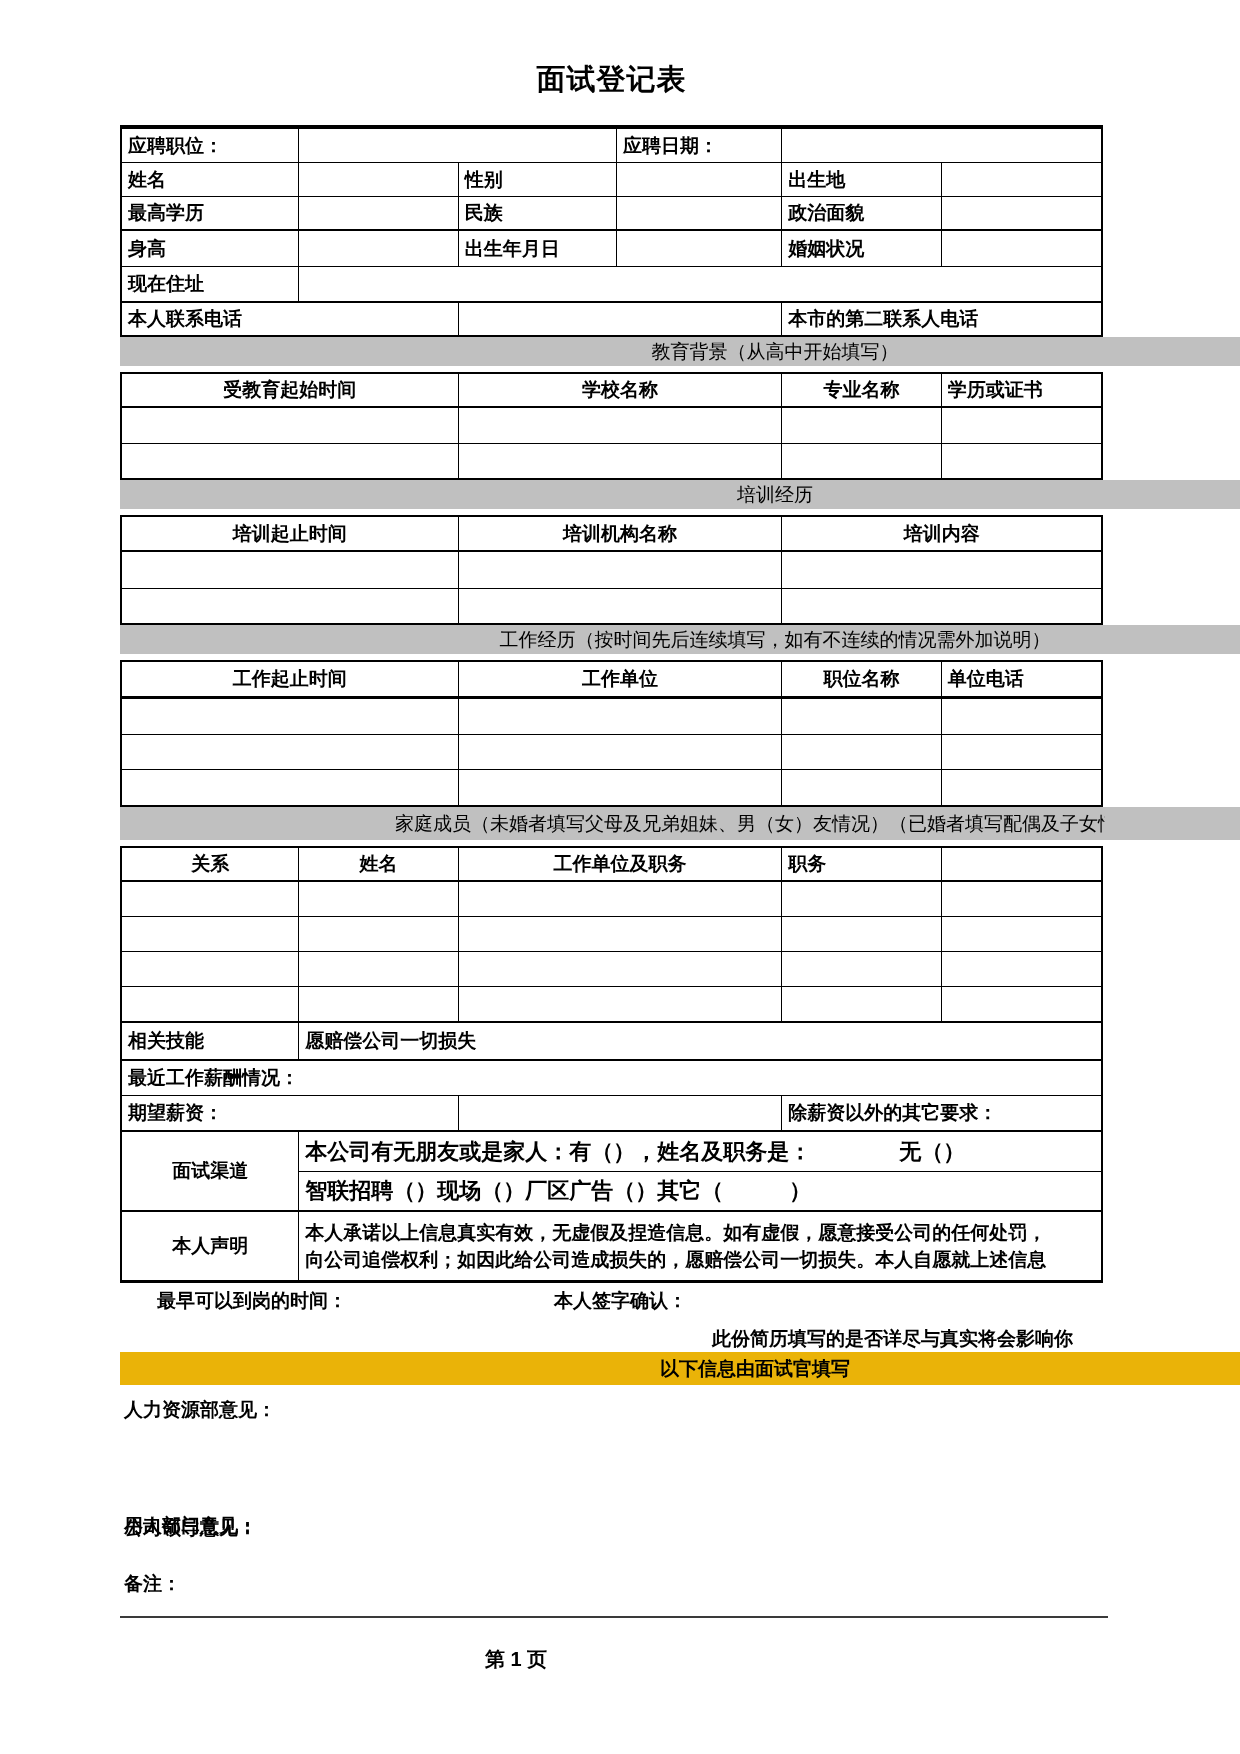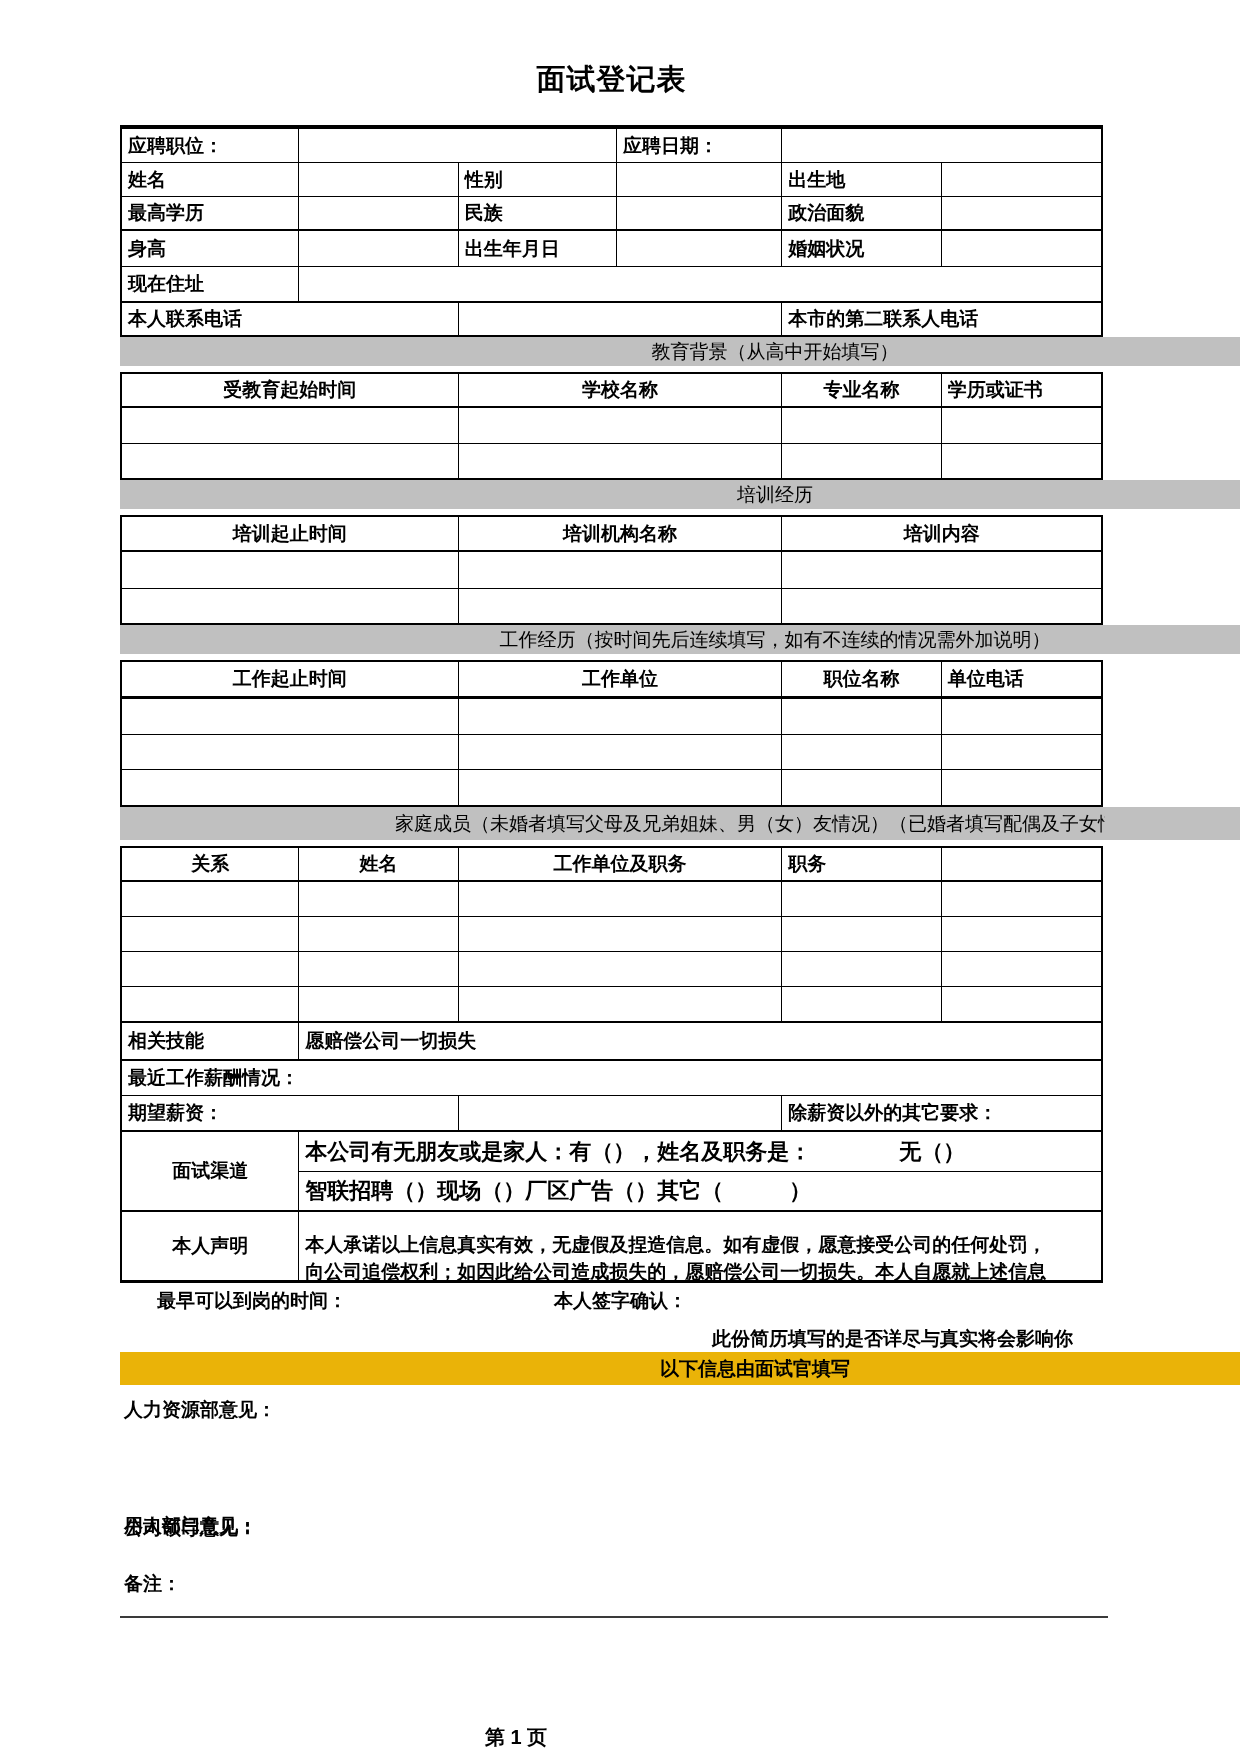--- a/index.html
+++ b/index.html
@@ -26,28 +26,28 @@
   .band .txt{width:1310px;text-align:center;font-size:19px;line-height:29px;white-space:nowrap;}
   .w178{width:178px;} .w160{width:160px;} .w159{width:159px;} .w166{width:166px;}
   .w319{width:319px;} .w320{width:320px;} .w325{width:325px;} .w338{width:338px;}
   .w805{width:805px;}
   .h33{height:33px;} .h32{height:32px;} .h34{height:34px;} .h35{height:35px;} .h36{height:36px;}
   .stack{display:flex;flex-direction:column;}
   .sub{box-sizing:border-box;display:flex;align-items:center;font-size:22px;font-weight:bold;
        padding-left:6px;overflow:hidden;white-space:nowrap;}
   .sub1{height:40px;border-bottom:1px solid #000;}
   .sub2{height:37px;}
-  .decl{box-sizing:border-box;padding:19px 0 0 6px;font-size:19px;font-weight:bold;
+  .decl{box-sizing:border-box;padding:7px 0 0 6px;font-size:19px;font-weight:bold;
         line-height:27px;overflow:hidden;}
   .decl div{white-space:nowrap;}
   .abs{position:absolute;font-size:19px;font-weight:bold;white-space:nowrap;}
   .iband{position:absolute;left:120px;top:1352px;width:1120px;height:33px;background:#eab308;}
   .iband .txt{width:1270px;text-align:center;font-weight:bold;font-size:19px;line-height:33px;}
   .pline{position:absolute;left:120px;top:1616px;width:988px;height:2px;background:#3a3a3a;}
-  .pagenum{position:absolute;left:0;top:1724px;width:1032px;text-align:center;
+  .pagenum{position:absolute;left:0;top:1646px;width:1032px;text-align:center;
            font-size:20px;font-weight:bold;}
 </style>
 </head>
 <body>
 
 <div class="page">
 
   <div class="title">面试登记表</div>
 
   <div class="form">

